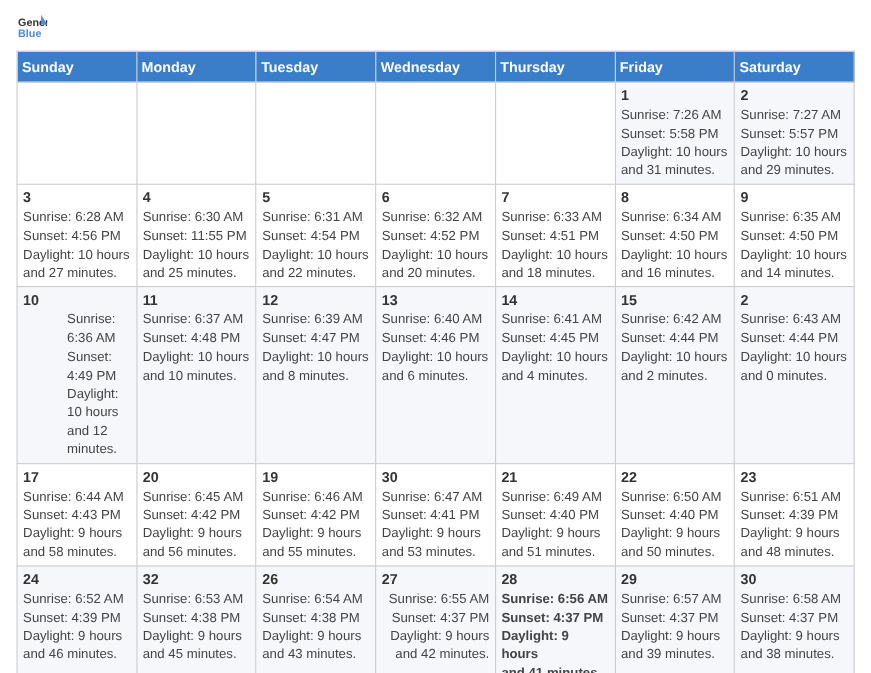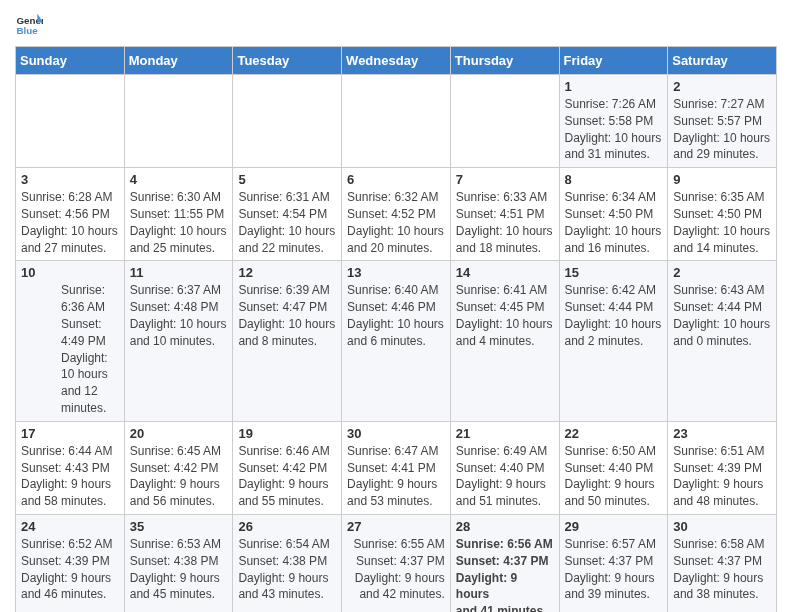--- a/index.html
+++ b/index.html
@@ -304,21 +304,21 @@
       </tr>
       <tr>
         <td>
           <span class="day-num">24</span>
           <div class="day-info" style="white-space: pre-line;">Sunrise: 6:52 AM
 Sunset: 4:39 PM
 Daylight: 9 hours
 and 46 minutes.</div>
         </td>
         <td>
-          <span class="day-num">35</span>
+          <span class="day-num">32</span>
           <div class="day-info" style="white-space: pre-line;">Sunrise: 6:53 AM
 Sunset: 4:38 PM
 Daylight: 9 hours
 and 45 minutes.</div>
         </td>
         <td>
           <span class="day-num">26</span>
           <div class="day-info" style="white-space: pre-line;">Sunrise: 6:54 AM
 Sunset: 4:38 PM
 Daylight: 9 hours

